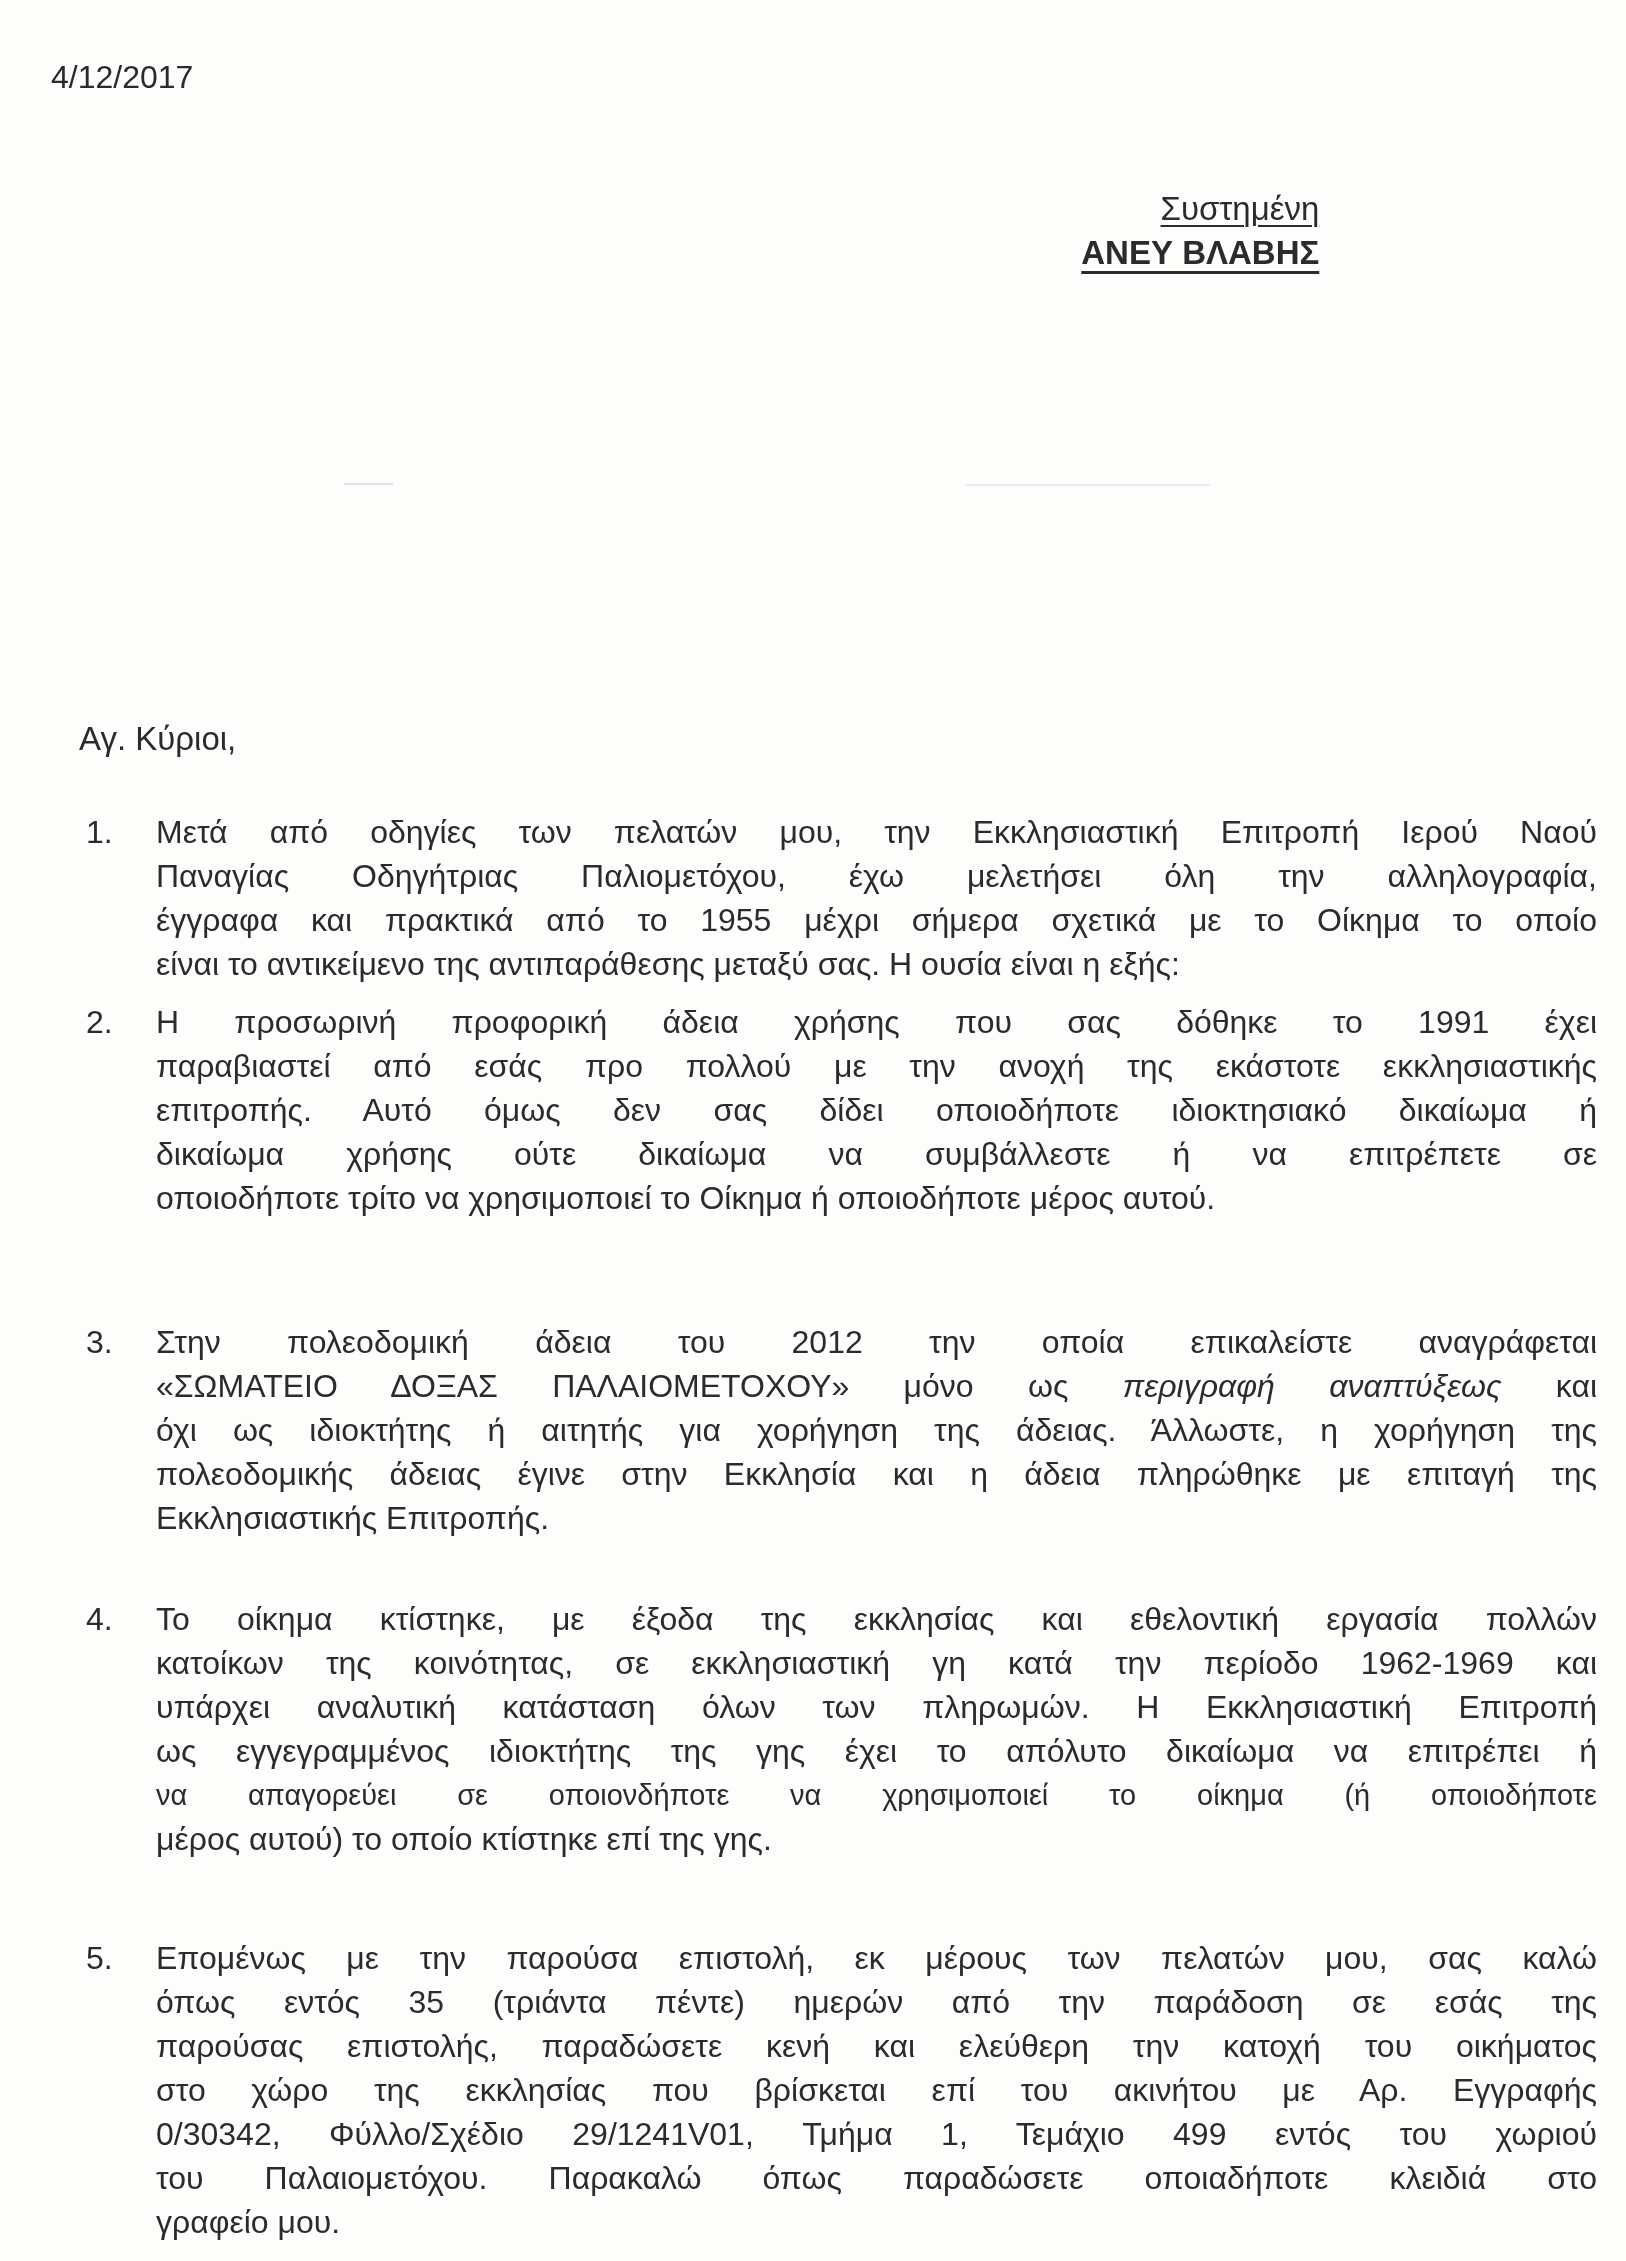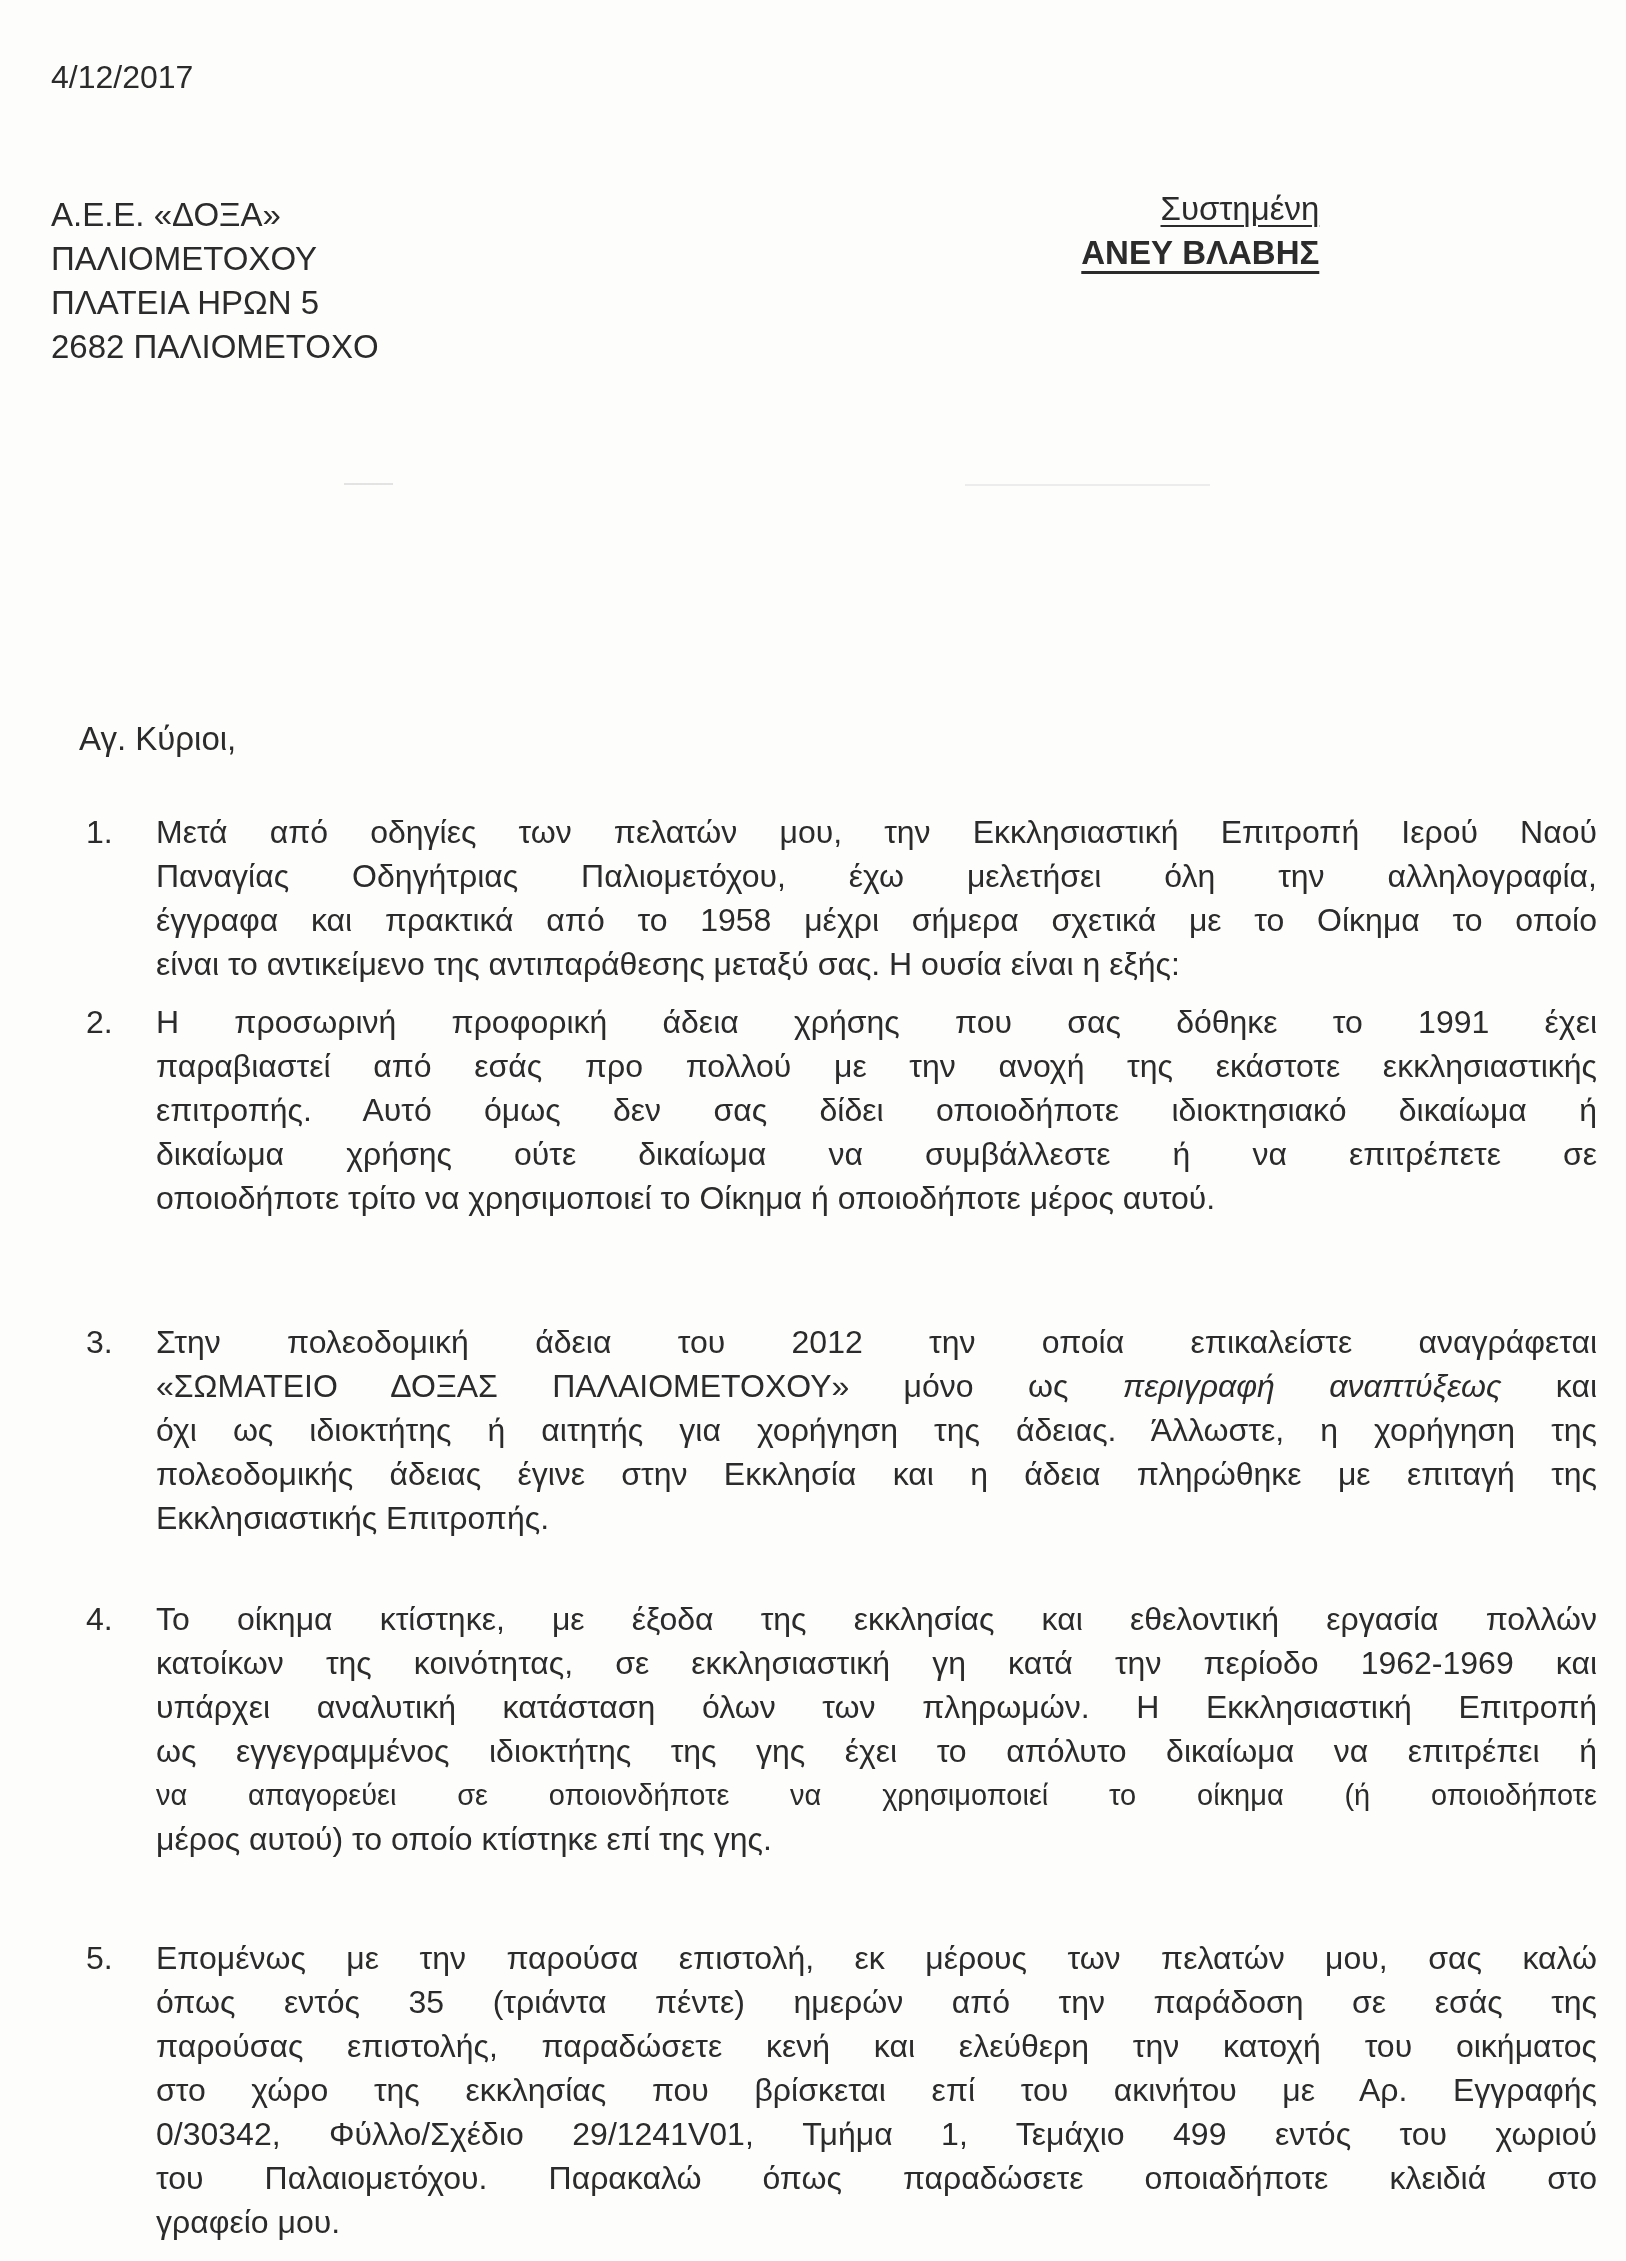--- a/index.html
+++ b/index.html
@@ -39,41 +39,35 @@
 </head>
 <body>
 
 <div class="page">
 
   <div class="scanline" style="left:344px; top:483px; width:49px;"></div>
   <div class="scanline" style="left:965px; top:484px; width:245px; background:#ececec;"></div>
 
   <div class="abs date">4/12/2017</div>
 
-  <div class="abs addr">
-    <div>Α.Ε.Ε. «ΔΟΞΑ»</div>
-    <div>ΠΑΛΙΟΜΕΤΟΧΟΥ</div>
-    <div>ΠΛΑΤΕΙΑ ΗΡΩΝ 5</div>
-    <div>2682 ΠΑΛΙΟΜΕΤΟΧΟ</div>
-  </div>
 
   <div class="abs registered">
     <span class="reg1">Συστημένη</span>
     <span class="reg2">ΑΝΕΥ ΒΛΑΒΗΣ</span>
   </div>
 
 
   <div class="abs salutation">Αγ. Κύριοι,</div>
 
   <div class="para" id="p1">
     <div class="num">1.</div>
     <div class="lines">
       <span class="line">Μετά από οδηγίες των πελατών μου, την Εκκλησιαστική Επιτροπή Ιερού Ναού</span>
       <span class="line">Παναγίας Οδηγήτριας Παλιομετόχου, έχω μελετήσει όλη την αλληλογραφία,</span>
-      <span class="line">έγγραφα και πρακτικά από το 1958 μέχρι σήμερα σχετικά με το Οίκημα το οποίο</span>
+      <span class="line">έγγραφα και πρακτικά από το 1955 μέχρι σήμερα σχετικά με το Οίκημα το οποίο</span>
       <span class="line last">είναι το αντικείμενο της αντιπαράθεσης μεταξύ σας. Η ουσία είναι η εξής:</span>
     </div>
   </div>
 
   <div class="para" id="p2">
     <div class="num">2.</div>
     <div class="lines">
       <span class="line">Η προσωρινή προφορική άδεια χρήσης που σας δόθηκε το 1991 έχει</span>
       <span class="line">παραβιαστεί από εσάς προ πολλού με την ανοχή της εκάστοτε εκκλησιαστικής</span>
       <span class="line">επιτροπής. Αυτό όμως δεν σας δίδει οποιοδήποτε ιδιοκτησιακό δικαίωμα ή</span>

